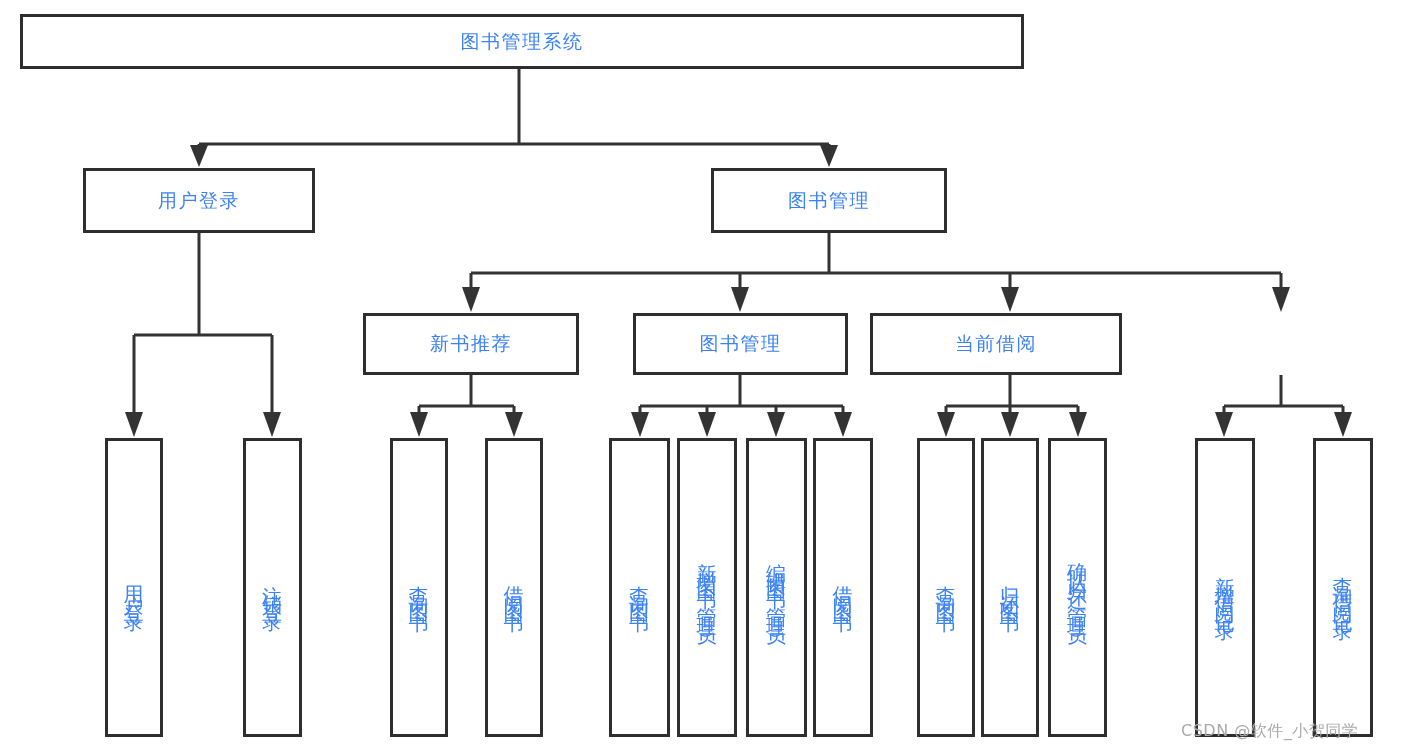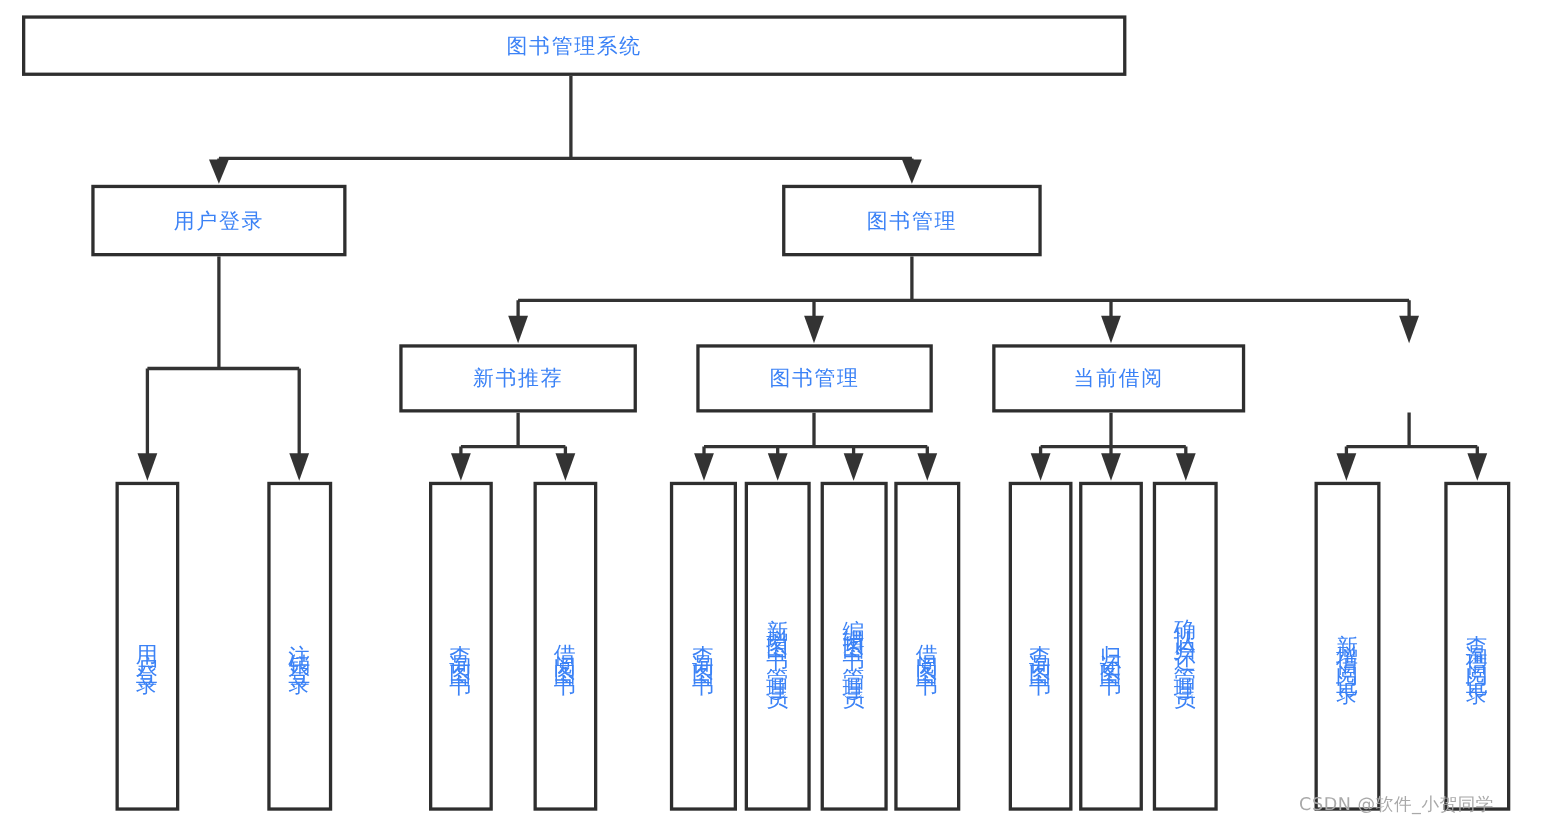--- a/index.html
+++ b/index.html
@@ -88,21 +88,21 @@
   <div class="node" style="left:363px;top:313px;width:216px;height:62px">
     <span class="lbl">新书推荐</span>
   </div>
 
   <div class="node" style="left:711px;top:168px;width:236px;height:65px">
     <span class="lbl">图书管理</span>
   </div>
   <div class="node" style="left:633px;top:313px;width:215px;height:62px">
     <span class="lbl">图书管理</span>
   </div>
-  <div class="node" style="left:902px;top:313px;width:230px;height:62px">
+  <div class="node" style="left:870px;top:313px;width:252px;height:62px">
     <span class="lbl">当前借阅</span>
   </div>
 
   <div class="node vert" style="left:105px;top:438px;width:58px;height:299px">
     <span class="lbl">用户登录</span>
   </div>
   <div class="node vert" style="left:243px;top:438px;width:59px;height:299px">
     <span class="lbl">注销登录</span>
   </div>
 

